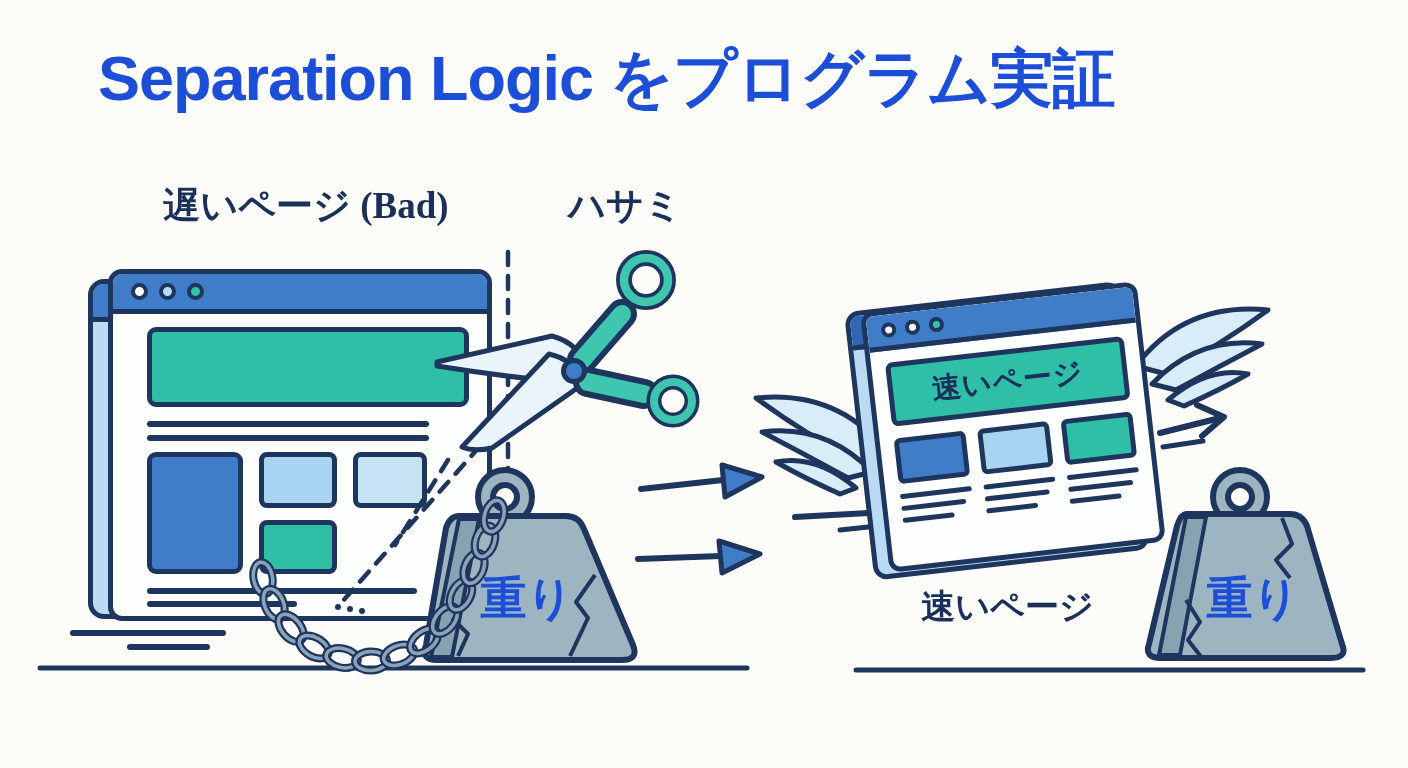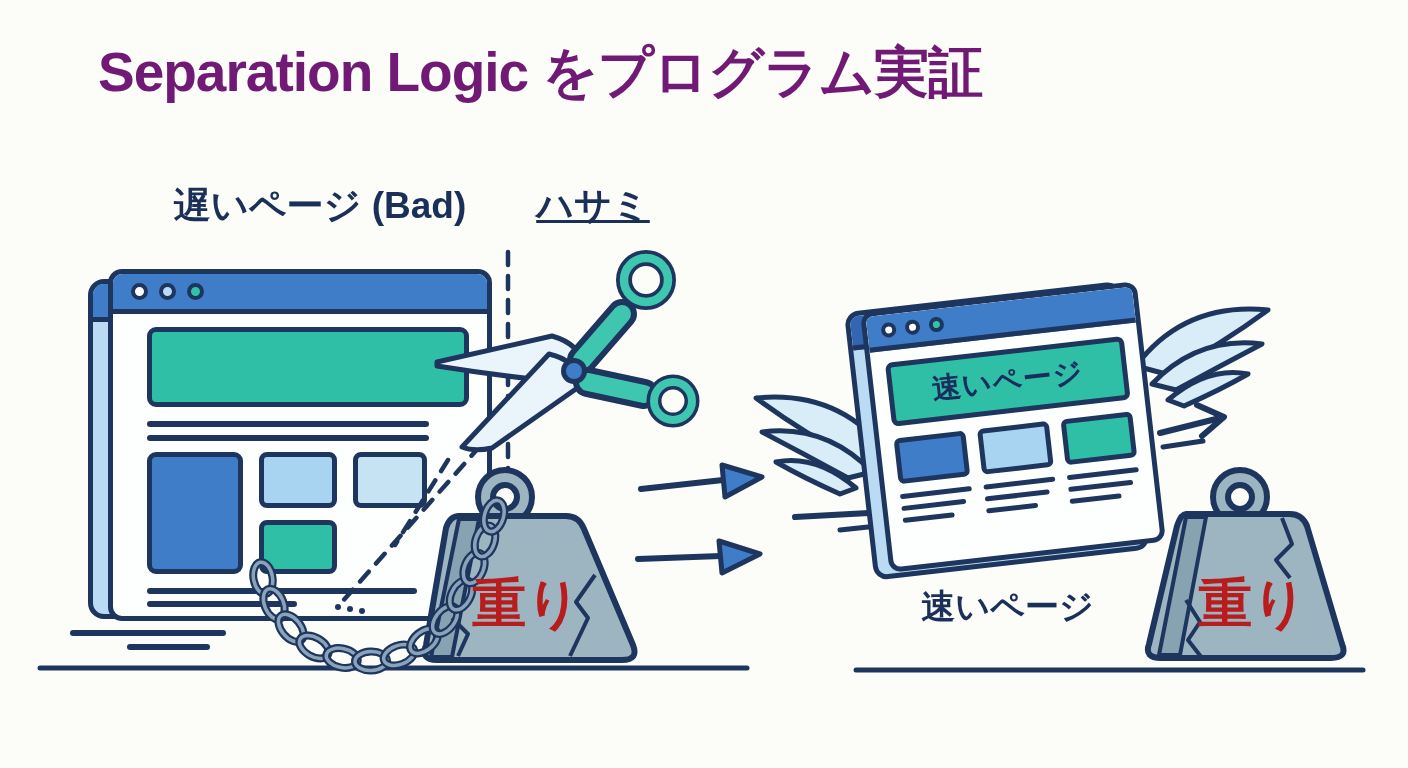--- a/index.html
+++ b/index.html
@@ -8,33 +8,33 @@
     position:relative;width:1408px;height:768px;background:#fcfcf9;
     overflow:hidden;font-family:"Liberation Sans","DejaVu Sans",sans-serif;
   }
   .abs{position:absolute;}
   svg{position:absolute;left:0;top:0;pointer-events:none;}
   #svg-back{z-index:0;}
   #svg-front{z-index:3;}
 
   
   #title{
-    left:98px;top:36px;width:1200px;font-size:55px;font-weight:700;
-    color:#701a75;letter-spacing:-1px;z-index:2;white-space:nowrap;
+    left:98px;top:36px;width:1200px;font-size:63px;font-weight:700;
+    color:#1d4ed8;letter-spacing:-1px;z-index:2;white-space:nowrap;
   }
   .section-label{
     top:181px;font-size:37px;font-weight:700;color:#1b3059;
     text-align:center;z-index:2;white-space:nowrap;
   }
-  #label-slow{left:110px;width:420px;}
-  #label-scissors{left:508px;width:170px;text-decoration:underline;}
+  #label-slow{left:96px;width:420px;font-family:Liberation Serif, serif;}
+  #label-scissors{left:540px;width:170px;}
   #label-fast{left:778px;width:575px;}
   .weight-label{
-    top:568px;width:150px;text-align:center;font-size:54px;font-weight:700;
-    color:#b91c1c;z-index:4;
+    top:568px;width:150px;text-align:center;font-size:46px;font-weight:700;
+    color:#1d4ed8;z-index:4;
   }
   #weight-label-left{left:452px;}
   #weight-label-right{left:1178px;}
   #caption-fast{
     left:880px;top:584px;width:255px;text-align:center;font-size:34px;
     font-weight:700;color:#1b3059;z-index:4;
   }
 
   
   #lw-back{

